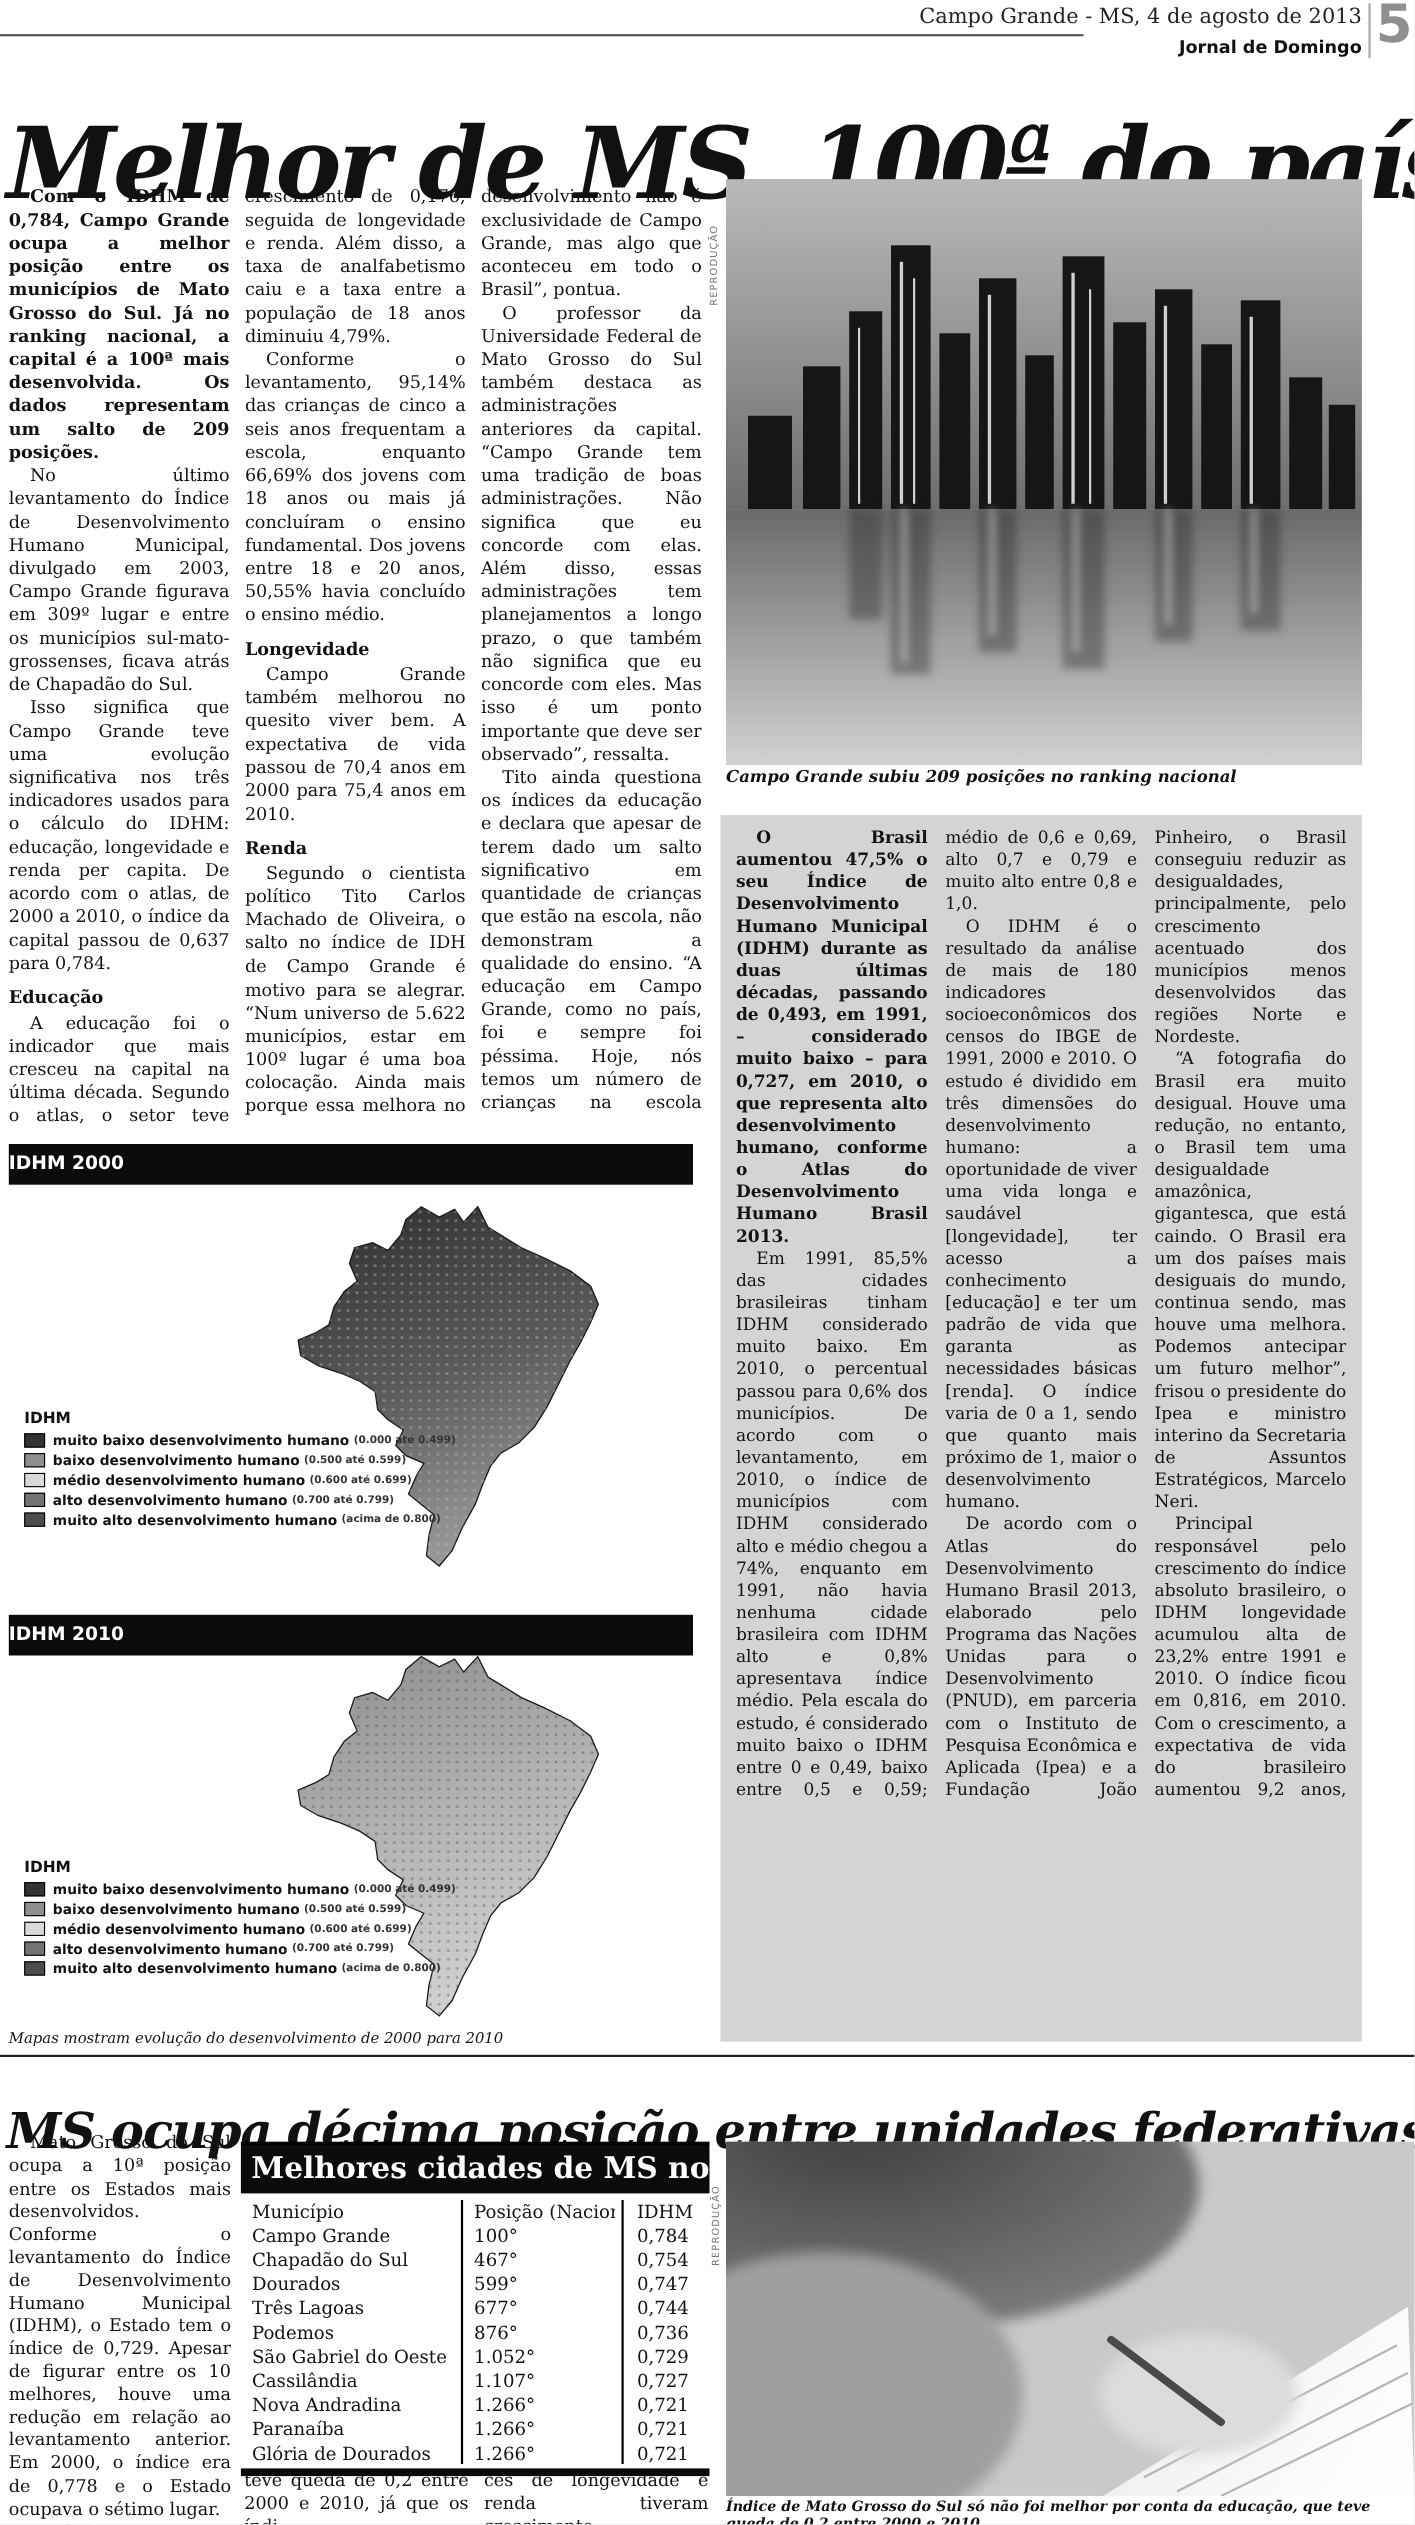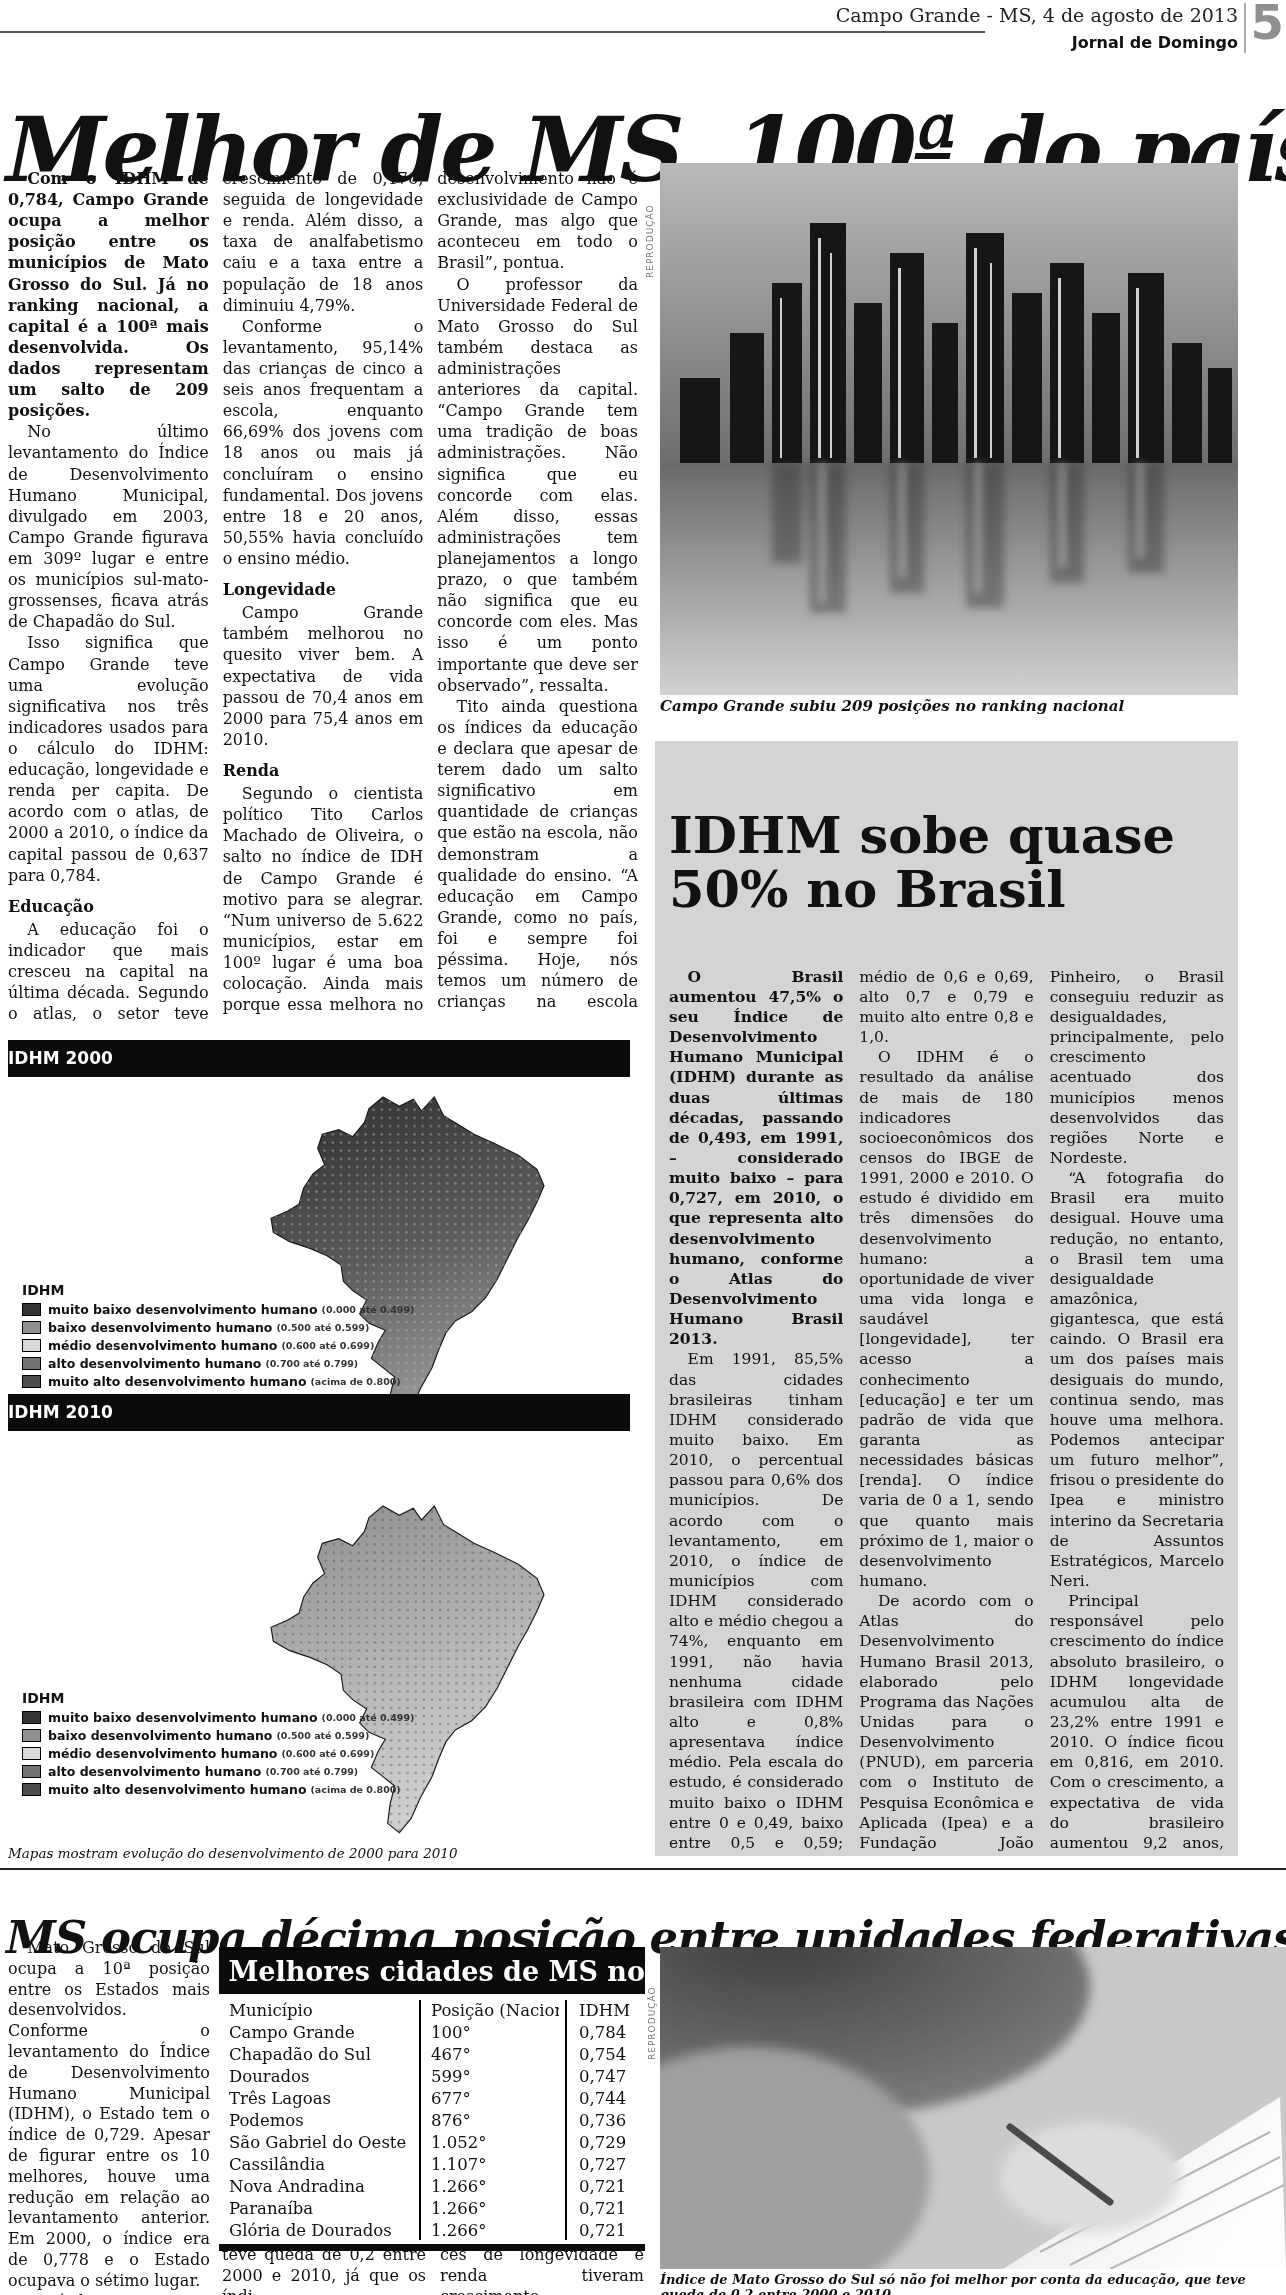--- a/index.html
+++ b/index.html
@@ -43,21 +43,21 @@
   .sidebar-headline{padding:26px 14px 8px 14px;font-size:51px;font-weight:bold;line-height:1.05;}
   .sidebar-body{margin:10px 14px 0 14px;height:895px;column-count:3;column-gap:16px;
                 column-fill:auto;overflow:hidden;font-size:15.5px;line-height:1.30;text-align:justify;}
   .sidebar-body p{margin:0;text-indent:1.2em;}
   .sidebar-body p.lead{font-weight:bold;}
 
   
   .map-bar{position:absolute;left:8px;width:622px;height:37px;background:#0b0b0b;color:#fff;
            font-family:"DejaVu Sans",sans-serif;font-weight:bold;font-size:17px;
            line-height:37px;box-sizing:border-box;}
-  .bar1{top:1040px;} .bar2{top:1394px;}
+  .bar1{top:1040px;} .bar2{top:1468px;}
   .map-svg{position:absolute;width:400px;height:350px;}
   .map1{top:1083px;left:232px;} .map2{top:1492px;left:232px;}
   .legend{position:absolute;left:22px;width:330px;font-family:"DejaVu Sans",sans-serif;}
   .legend1{top:1282px;} .legend2{top:1690px;}
   .legend-title{font-weight:bold;font-size:14px;margin-bottom:4px;}
   .legend-item{display:flex;align-items:center;margin:3px 0;}
   .swatch{display:inline-block;width:17px;height:11px;border:1px solid #000;margin-right:7px;flex:0 0 auto;}
   .legend-label{font-weight:bold;font-size:12.5px;white-space:nowrap;}
   .legend-range{font-size:9.5px;font-weight:bold;color:#333;margin-left:4px;white-space:nowrap;}
   .maps-caption{position:absolute;top:1845px;left:8px;font-style:italic;font-size:13.5px;}
@@ -175,21 +175,20 @@
         <rect x="316" y="300" width="4" height="130"></rect>
           <rect x="400" y="300" width="4" height="105"></rect>
         <rect x="478" y="300" width="4" height="95"></rect>
       </g>
     </svg>
   </div>
   <div class="photo-credit credit-city">REPRODUÇÃO</div>
   <div class="city-caption">Campo Grande subiu 209 posições no ranking nacional</div>
 
   <div class="sidebar" style="background-color: rgb(212, 212, 212);">
-    <h2 class="sidebar-headline">IDHM sobe quase 50% no Brasil</h2>
     <div class="sidebar-body">
       <p class="lead">O Brasil aumentou 47,5% o seu Índice de Desenvolvimento Humano Municipal (IDHM) durante as duas últimas décadas, passando de 0,493, em 1991, – considerado muito baixo – para 0,727, em 2010, o que representa alto desenvolvimento humano, conforme o Atlas do Desenvolvimento Humano Brasil 2013.</p>
       <p>Em 1991, 85,5% das cidades brasileiras tinham IDHM considerado muito baixo. Em 2010, o percentual passou para 0,6% dos municípios. De acordo com o levantamento, em 2010, o índice de municípios com IDHM considerado alto e médio chegou a 74%, enquanto em 1991, não havia nenhuma cidade brasileira com IDHM alto e 0,8% apresentava índice médio. Pela escala do estudo, é considerado muito baixo o IDHM entre 0 e 0,49, baixo entre 0,5 e 0,59; médio de 0,6 e 0,69, alto 0,7 e 0,79 e muito alto entre 0,8 e 1,0.</p>
       <p>O IDHM é o resultado da análise de mais de 180 indicadores socioeconômicos dos censos do IBGE de 1991, 2000 e 2010. O estudo é dividido em três dimensões do desenvolvimento humano: a oportunidade de viver uma vida longa e saudável [longevidade], ter acesso a conhecimento [educação] e ter um padrão de vida que garanta as necessidades básicas [renda]. O índice varia de 0 a 1, sendo que quanto mais próximo de 1, maior o desenvolvimento humano.</p>
       <p>De acordo com o Atlas do Desenvolvimento Humano Brasil 2013, elaborado pelo Programa das Nações Unidas para o Desenvolvimento (PNUD), em parceria com o Instituto de Pesquisa Econômica e Aplicada (Ipea) e a Fundação João Pinheiro, o Brasil conseguiu reduzir as desigualdades, principalmente, pelo crescimento acentuado dos municípios menos desenvolvidos das regiões Norte e Nordeste.</p>
       <p>“A fotografia do Brasil era muito desigual. Houve uma redução, no entanto, o Brasil tem uma desigualdade amazônica, gigantesca, que está caindo. O Brasil era um dos países mais desiguais do mundo, continua sendo, mas houve uma melhora. Podemos antecipar um futuro melhor”, frisou o presidente do Ipea e ministro interino da Secretaria de Assuntos Estratégicos, Marcelo Neri.</p>
       <p>Principal responsável pelo crescimento do índice absoluto brasileiro, o IDHM longevidade acumulou alta de 23,2% entre 1991 e 2010. O índice ficou em 0,816, em 2010. Com o crescimento, a expectativa de vida do brasileiro aumentou 9,2 anos, passando de 64,7 anos, em 1991, para 73,9 anos, 2010.</p>
 
     </div>
   </div>

